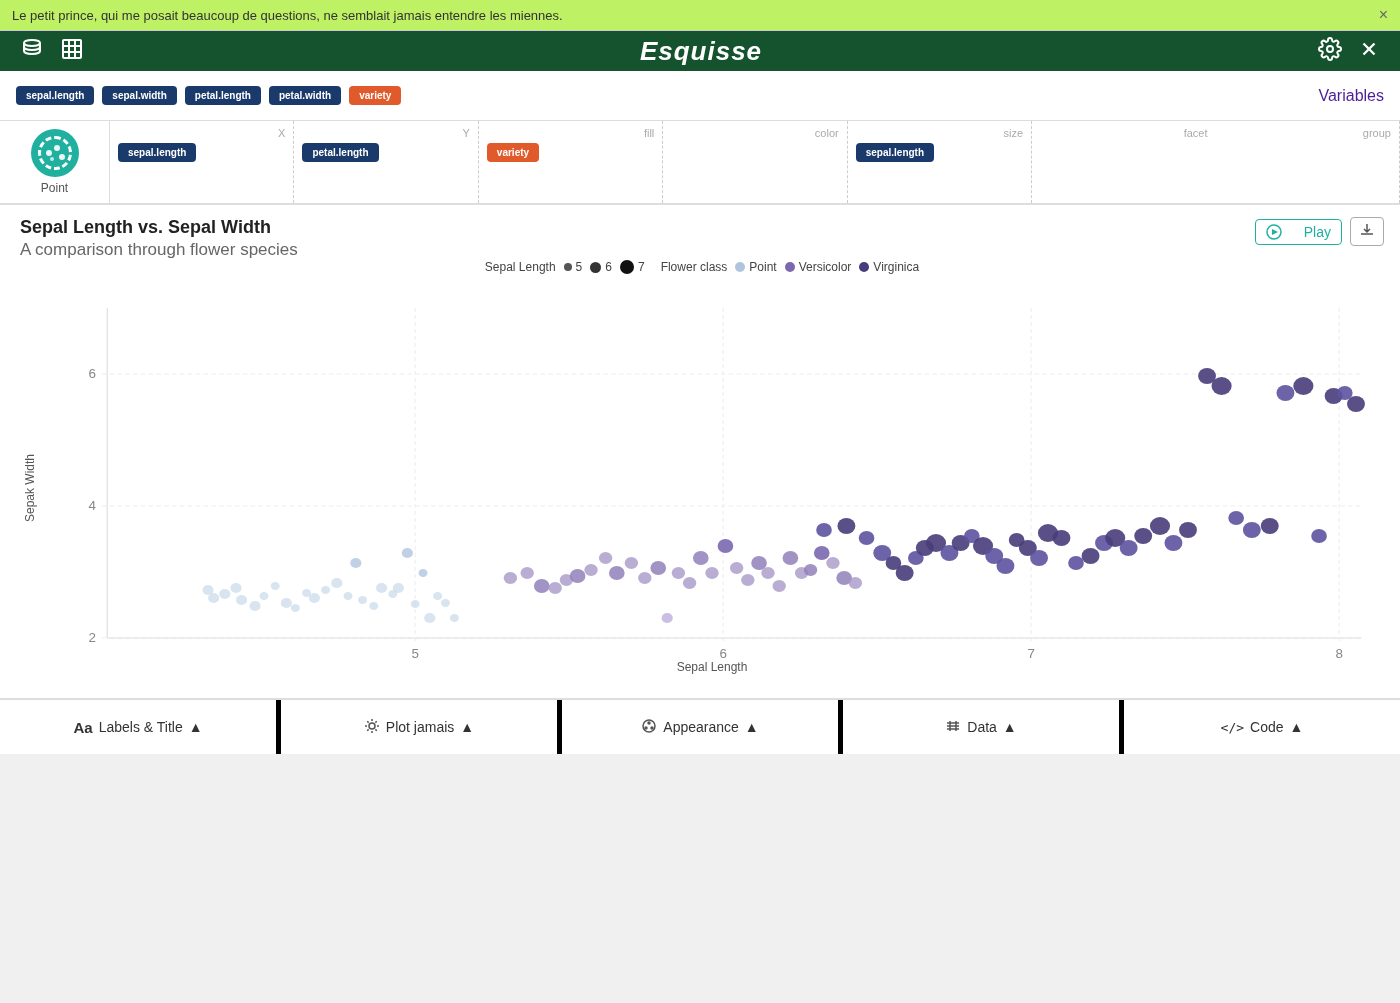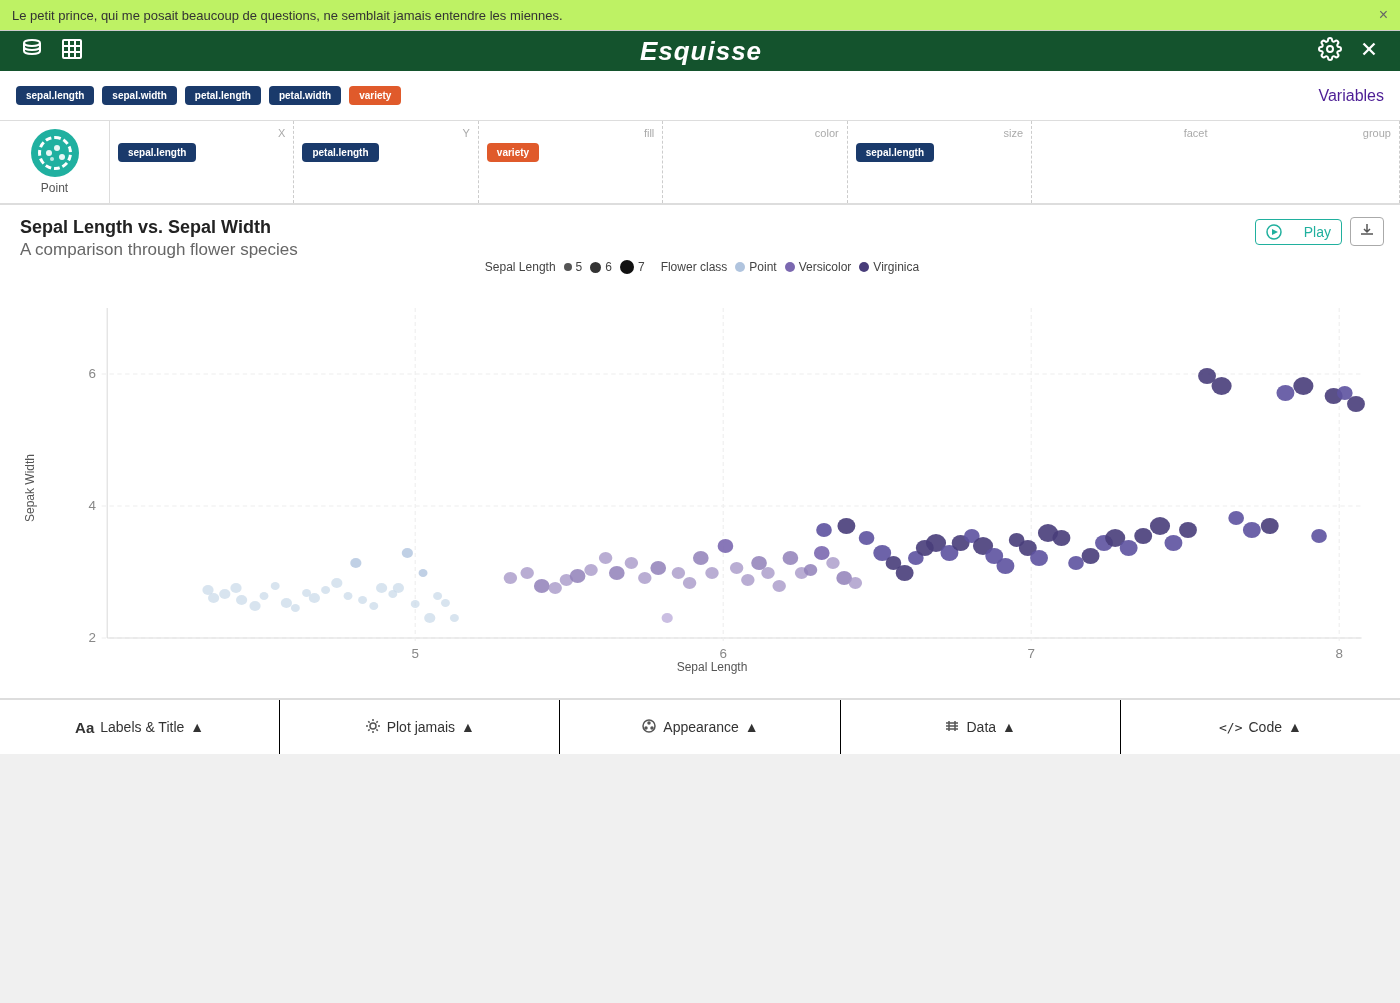--- a/index.html
+++ b/index.html
@@ -180,21 +180,21 @@
     }
     .toolbar-btn {
       flex: 1;
       display: flex;
       align-items: center;
       justify-content: center;
       gap: 6px;
       font-size: 14px;
       color: #333;
       cursor: pointer;
-      border-right: 1px solid #000000;
+      border-right: 5px solid #000000;
       background: #fff;
       border-top: none;
       border-bottom: none;
       border-left: none;
       padding: 0;
     }
     .toolbar-btn:last-child { border-right: none; }
 
     .chart-wrapper {
       flex: 1;

